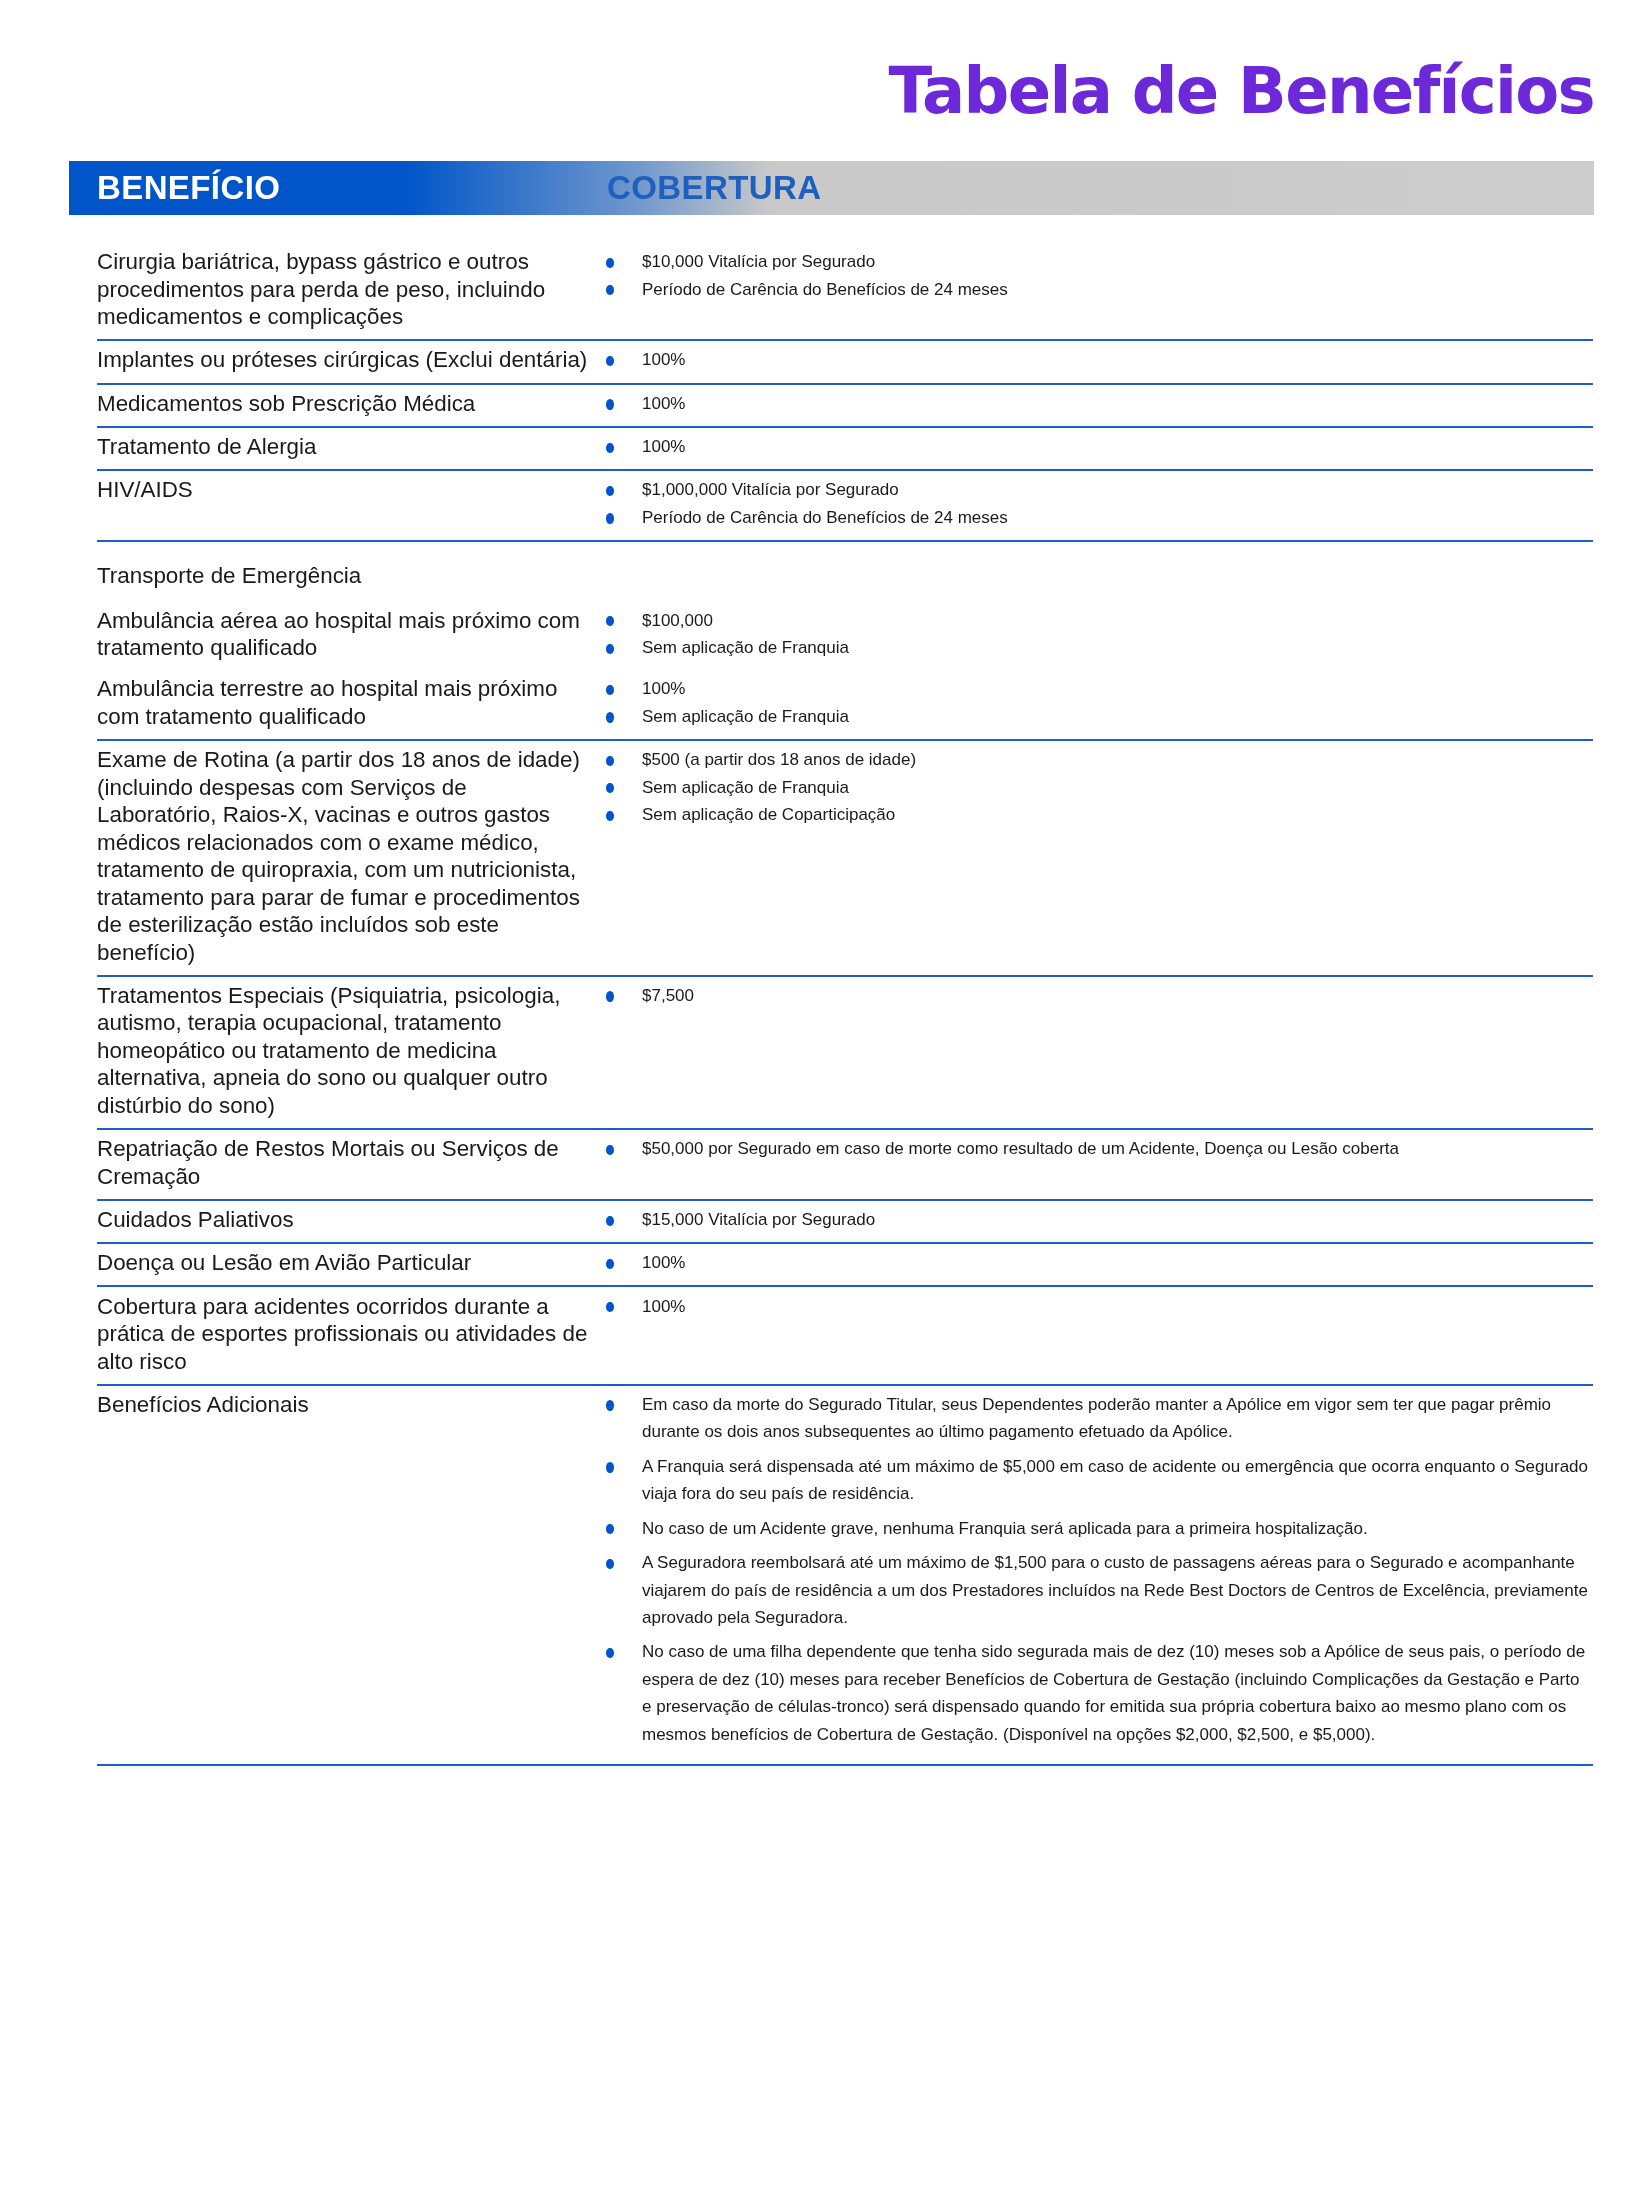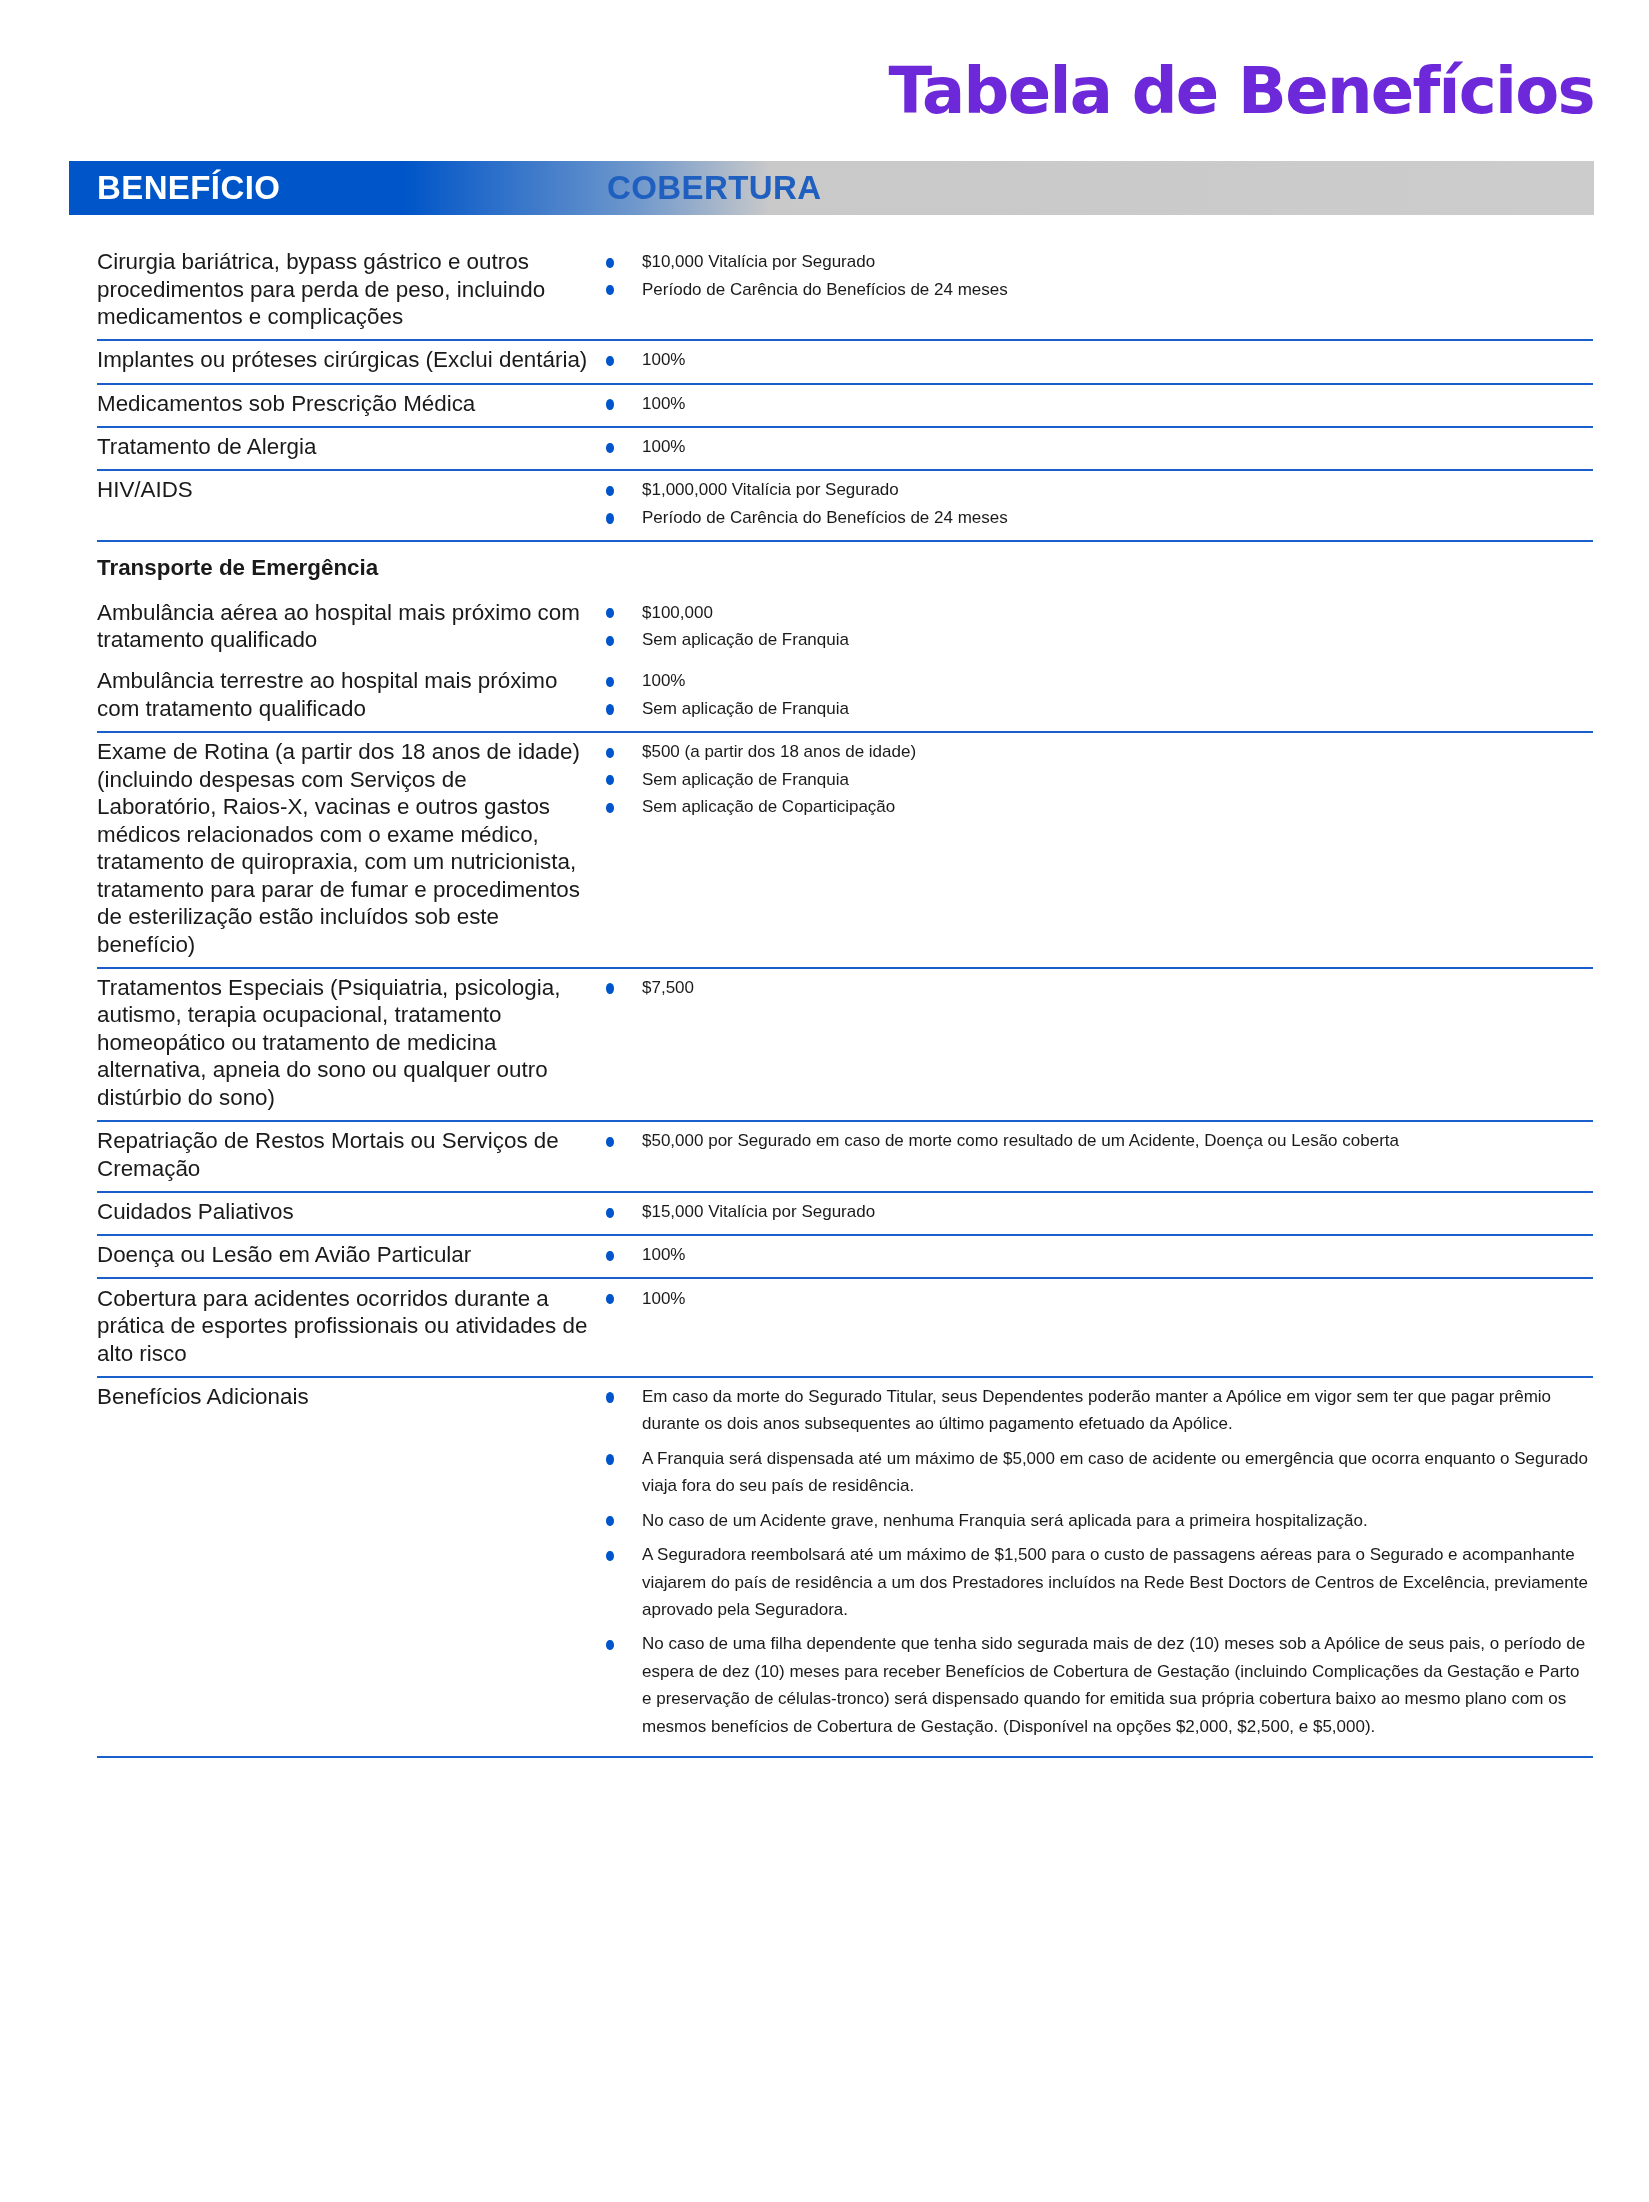--- a/index.html
+++ b/index.html
@@ -33,21 +33,21 @@
   .row {
     display: flex; border-bottom: 2.6px solid #1b5fcc;
     padding: 5.2px 0 8.6px 0;
   }
   .row.noline { border-bottom: none; }
   .row.section { border-bottom: none; padding-top: 12px; padding-bottom: 12px; }
   .benefit {
     width: 509px; flex: none; font-size: 22.4px; line-height: 27.5px;
     padding-right: 17px; box-sizing: border-box;
   }
-  .benefit.bold { font-weight: bold; }
+  .benefit.bold { font-weight: normal; margin-top: 8px; }
   .coverage { flex: 1; }
   .cov-list { list-style: none; margin: 0; padding: 0; }
   .cov-item {
     position: relative; padding-left: 36px; font-size: 17px; line-height: 27.5px;
   }
   .cov-item.spaced { margin-bottom: 6.9px; }
   .bullet {
     position: absolute; left: 0; top: 9.5px; width: 7.7px; height: 10.3px;
     border-radius: 50%; background: #0055cc;
   }

